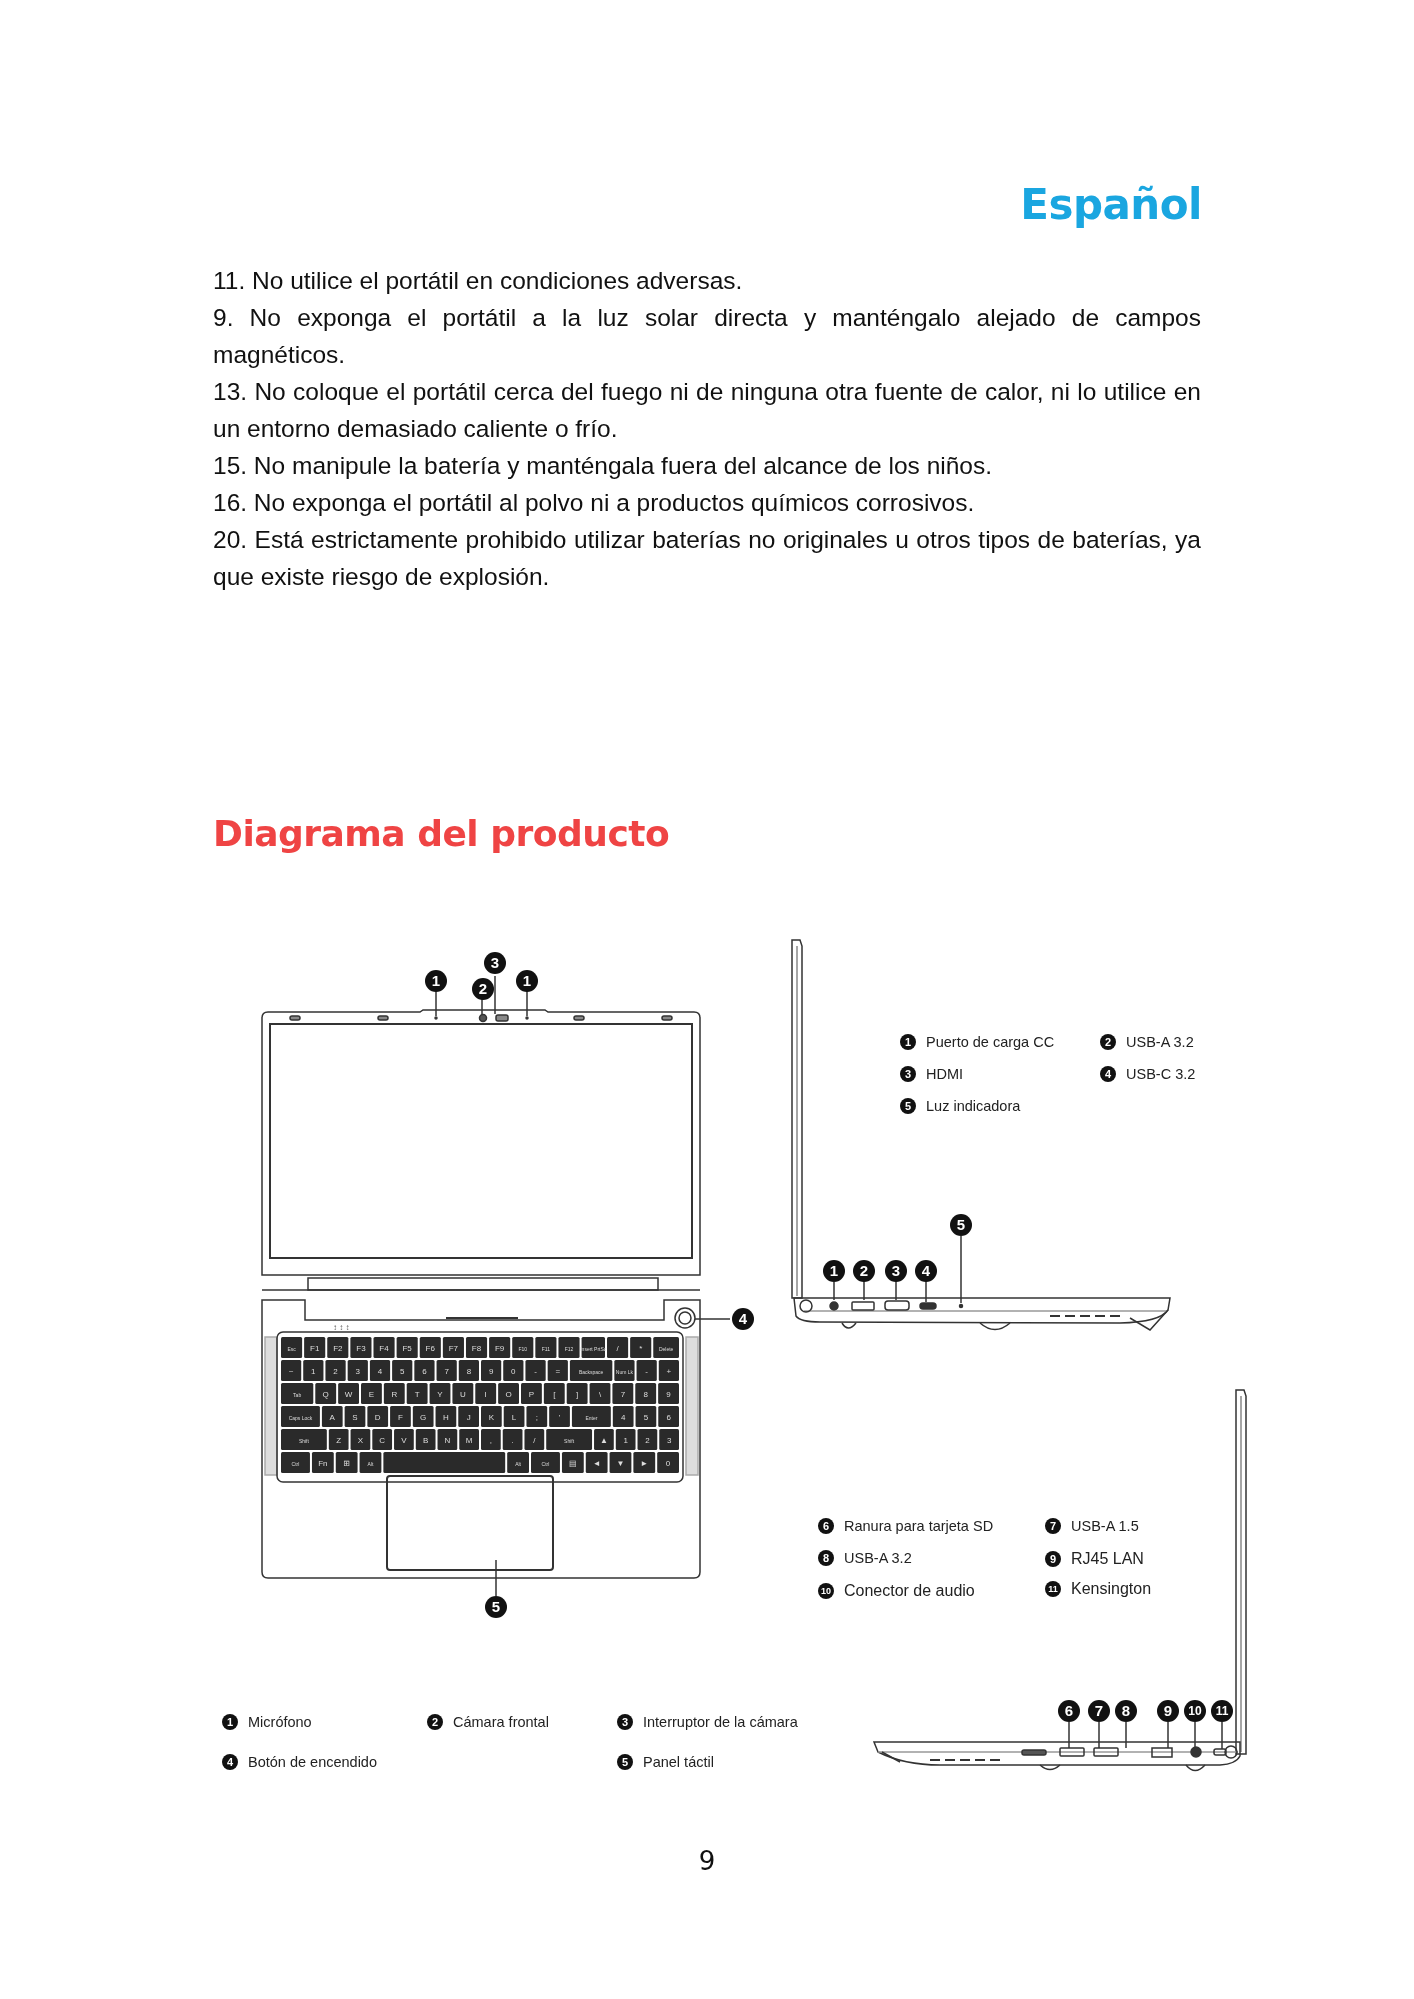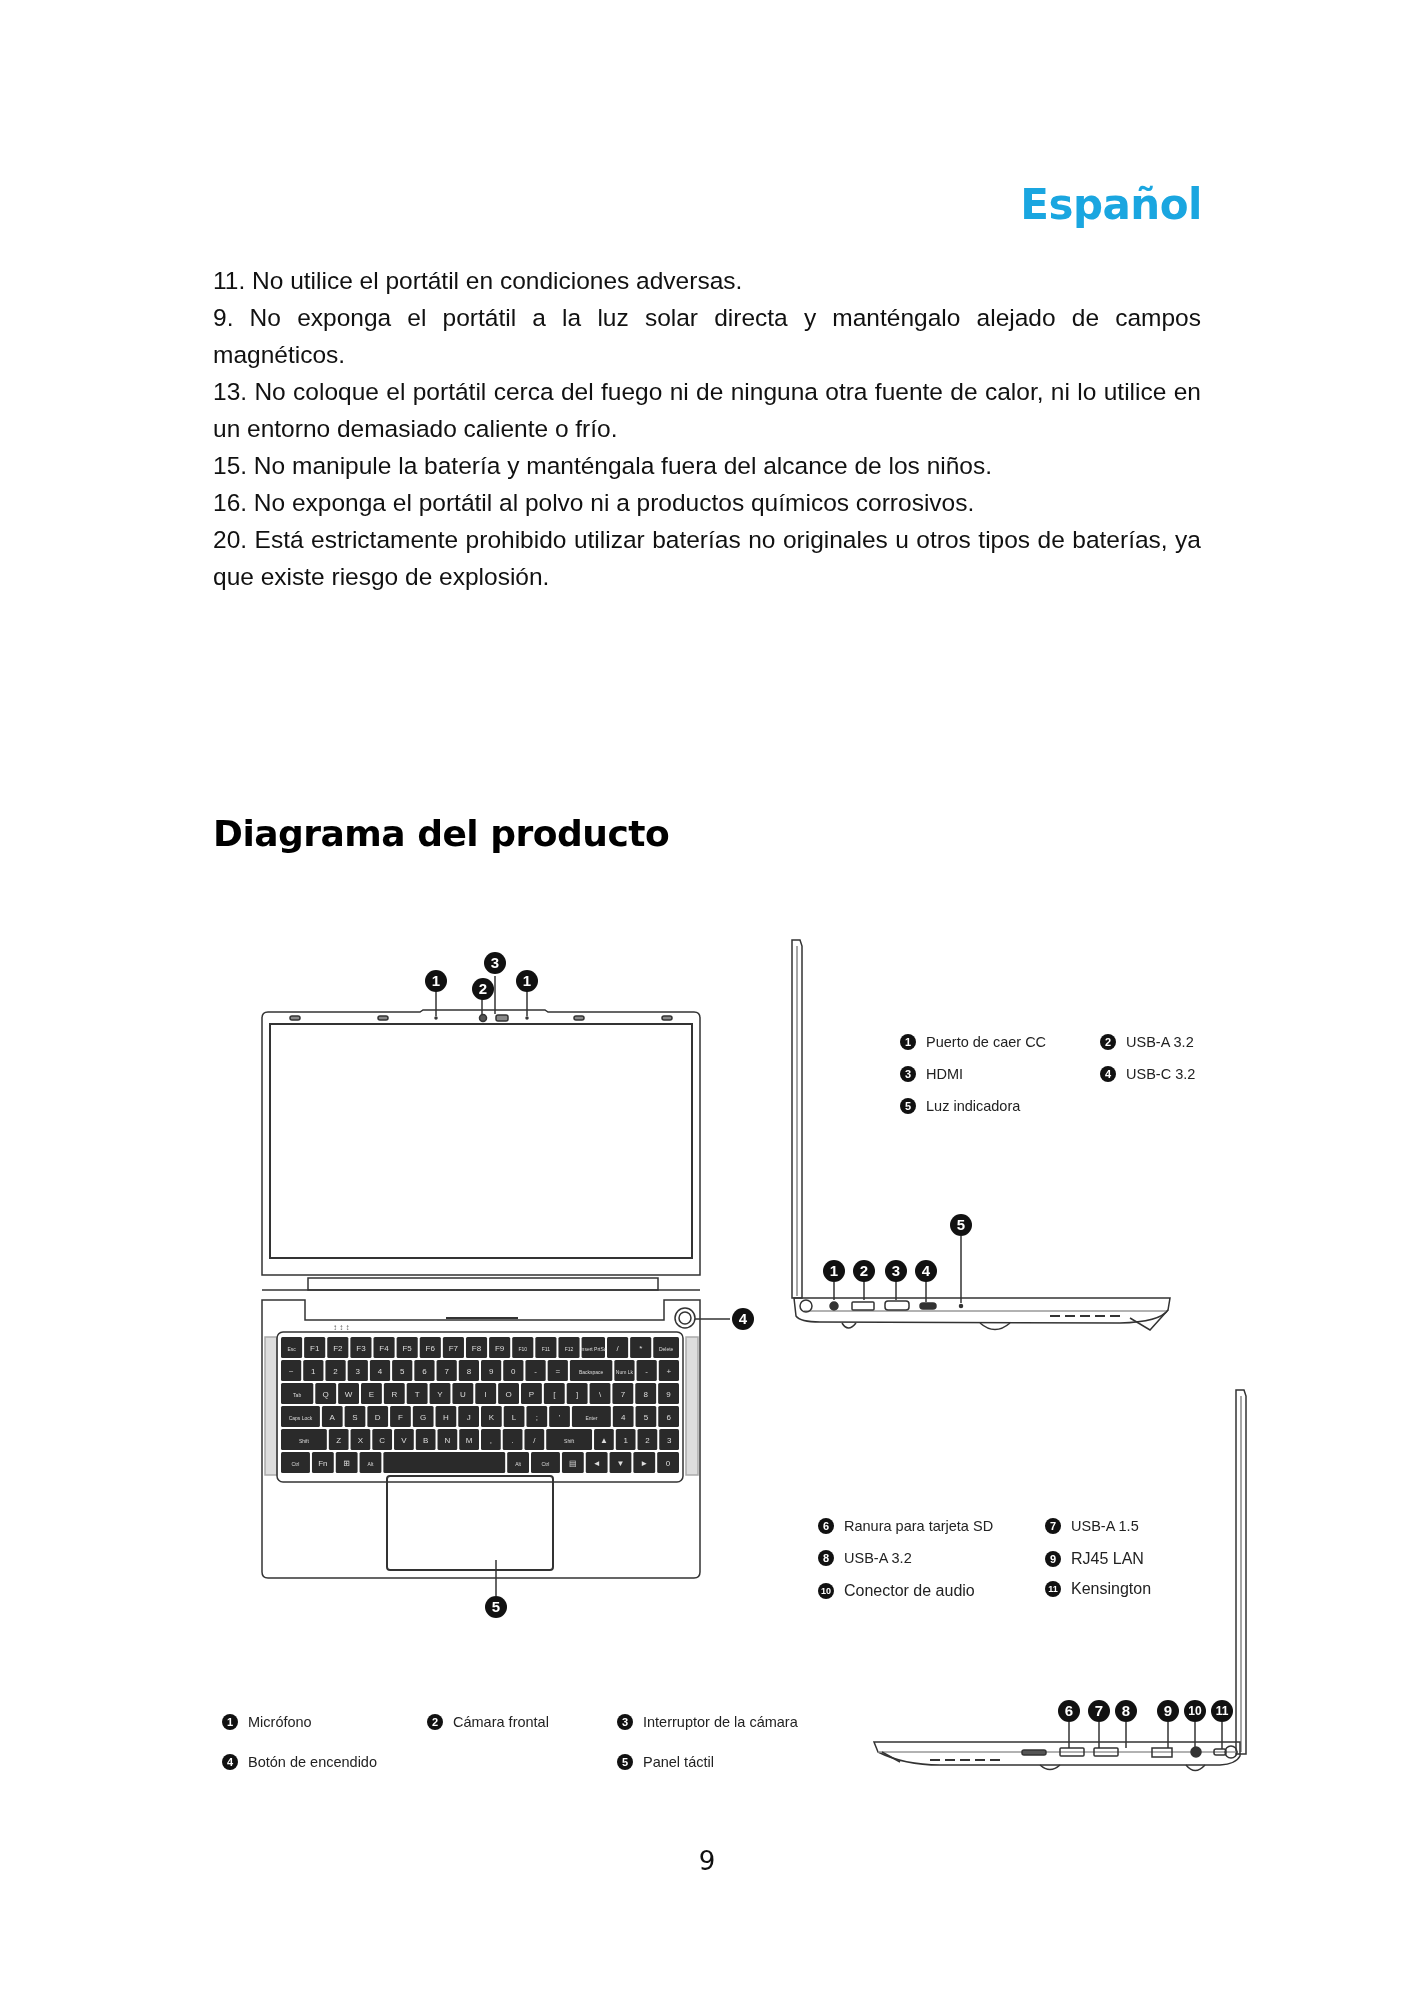--- a/index.html
+++ b/index.html
@@ -13,21 +13,21 @@
   }
   .body-text {
     position: absolute; left: 213px; top: 262px; width: 988px;
     font-family: "Liberation Sans", sans-serif; font-size: 24.5px; line-height: 37px;
     color: #111; text-align: justify;
   }
   .body-text p { margin: 0; }
   .section-title {
     position: absolute; left: 213px; top: 813px;
     font-family: "DejaVu Sans", sans-serif; font-weight: bold;
-    font-size: 36px; color: #000000; letter-spacing: -0.5px;
+    font-size: 36px; color: #ef4444; letter-spacing: -0.5px;
   }
 
   
   .diagram { position: absolute; left: 0; top: 0; width: 1414px; height: 1999px; pointer-events: none; }
   .diagram svg { position: absolute; left: 0; top: 0; }
 
   .badge {
     position: absolute; width: 22px; height: 22px; border-radius: 50%;
     background: #111; color: #fff; font-family: "Liberation Sans", sans-serif;
     font-weight: bold; font-size: 15px; line-height: 22px; text-align: center;
@@ -372,21 +372,21 @@
 
   <div class="badge" style="left:1058px;top:1700px;">6</div>
   <div class="badge" style="left:1088px;top:1700px;">7</div>
   <div class="badge" style="left:1115px;top:1700px;">8</div>
   <div class="badge" style="left:1157px;top:1700px;">9</div>
   <div class="badge" style="left:1184px;top:1700px;font-size:12px;">10</div>
   <div class="badge" style="left:1211px;top:1700px;font-size:12px;">11</div>
 
   <div class="legend" style="left:900px;top:1034px;">
     <span class="badge sm">1</span>
-    <span>Puerto de caer CC</span>
+    <span>Puerto de carga CC</span>
   </div>
   <div class="legend" style="left:1100px;top:1034px;">
     <span class="badge sm">2</span>
     <span>USB-A 3.2</span>
   </div>
   <div class="legend" style="left:900px;top:1066px;">
     <span class="badge sm">3</span>
     <span>HDMI</span>
   </div>
   <div class="legend" style="left:1100px;top:1066px;">

